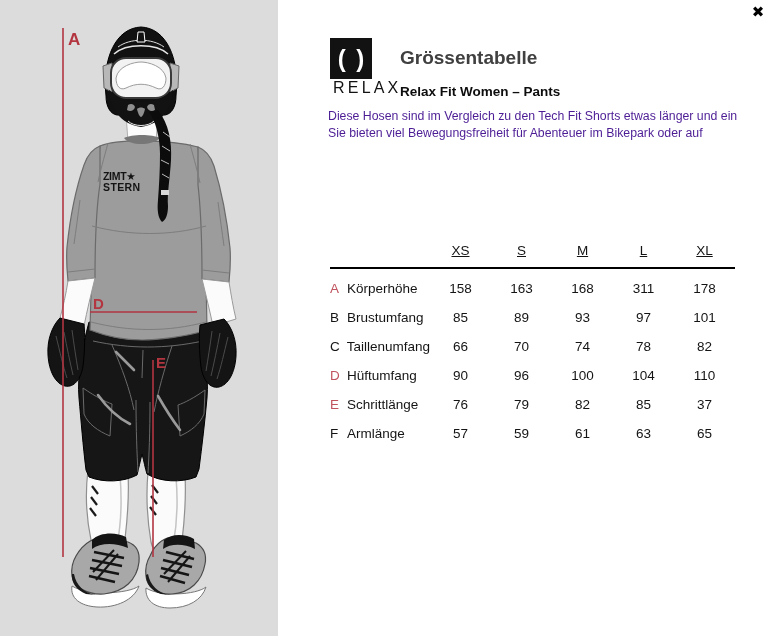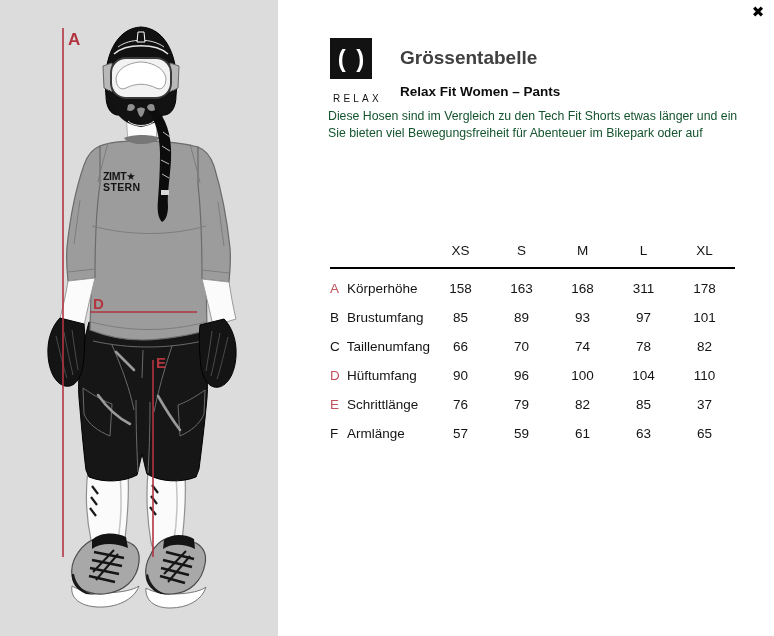--- a/index.html
+++ b/index.html
@@ -9,26 +9,26 @@
   .figure-panel{position:absolute;left:0;top:0;width:278px;height:636px;background:var(--panel-gray);}
   .figure-panel svg{display:block;}
   .red-ann line{stroke:var(--annotation-red);stroke-width:1.6;}
   .red-ann text{fill:var(--annotation-red);font-weight:bold;font-family:"Liberation Sans","DejaVu Sans",sans-serif;}
   .close-btn{position:absolute;left:746px;top:1px;width:24px;height:22px;display:flex;align-items:center;
              justify-content:center;font-size:15px;font-weight:bold;color:#000;cursor:pointer;}
   .brand{position:absolute;left:330px;top:38px;width:42px;text-align:center;}
   .brand-square{width:42px;height:41px;background:#121212;color:#fff;display:flex;align-items:center;
                 justify-content:center;font-size:24px;font-weight:bold;letter-spacing:2px;line-height:1;
                 padding-left:2px;box-sizing:border-box;}
-  .brand-text{margin-top:14px;font-size:10px;letter-spacing:3.2px;color:#121212;padding-left:3px;}
+  .brand-text{margin-top:0;font-size:16px;letter-spacing:3.2px;color:#121212;padding-left:3px;}
   .title{position:absolute;left:400px;top:47px;font-size:19px;font-weight:bold;color:#404040;}
   .subtitle{position:absolute;left:400px;top:84px;font-size:13.5px;font-weight:bold;color:#0d0d0d;}
-  .description{position:absolute;left:328px;top:108px;font-size:12.3px;line-height:17px;color:#14532d;}
+  .description{position:absolute;left:328px;top:108px;font-size:12.3px;line-height:17px;color:#4c1d95;}
   .size-table{position:absolute;left:330px;top:240px;width:405px;}
-  .thead{display:grid;grid-template-columns:100px repeat(5,61px);height:24px;align-items:end;font-size:13.5px;}
+  .thead{display:grid;grid-template-columns:100px repeat(5,61px);height:24px;align-items:end;font-size:13.5px;text-decoration:underline;}
   .thead .size-col{text-align:center;padding-bottom:6px;}
   .rule{border-top:2px solid #000;margin-top:3px;margin-bottom:5px;}
   .tr{display:grid;grid-template-columns:100px repeat(5,61px);height:29px;align-items:center;font-size:13.5px;}
   .measure{display:flex;gap:7px;align-items:center;}
   .measure-key{width:10px;}
   .key-red{color:var(--key-red);}
   .key-black{color:#141414;}
   .val{text-align:center;}
 </style>
 </head>

